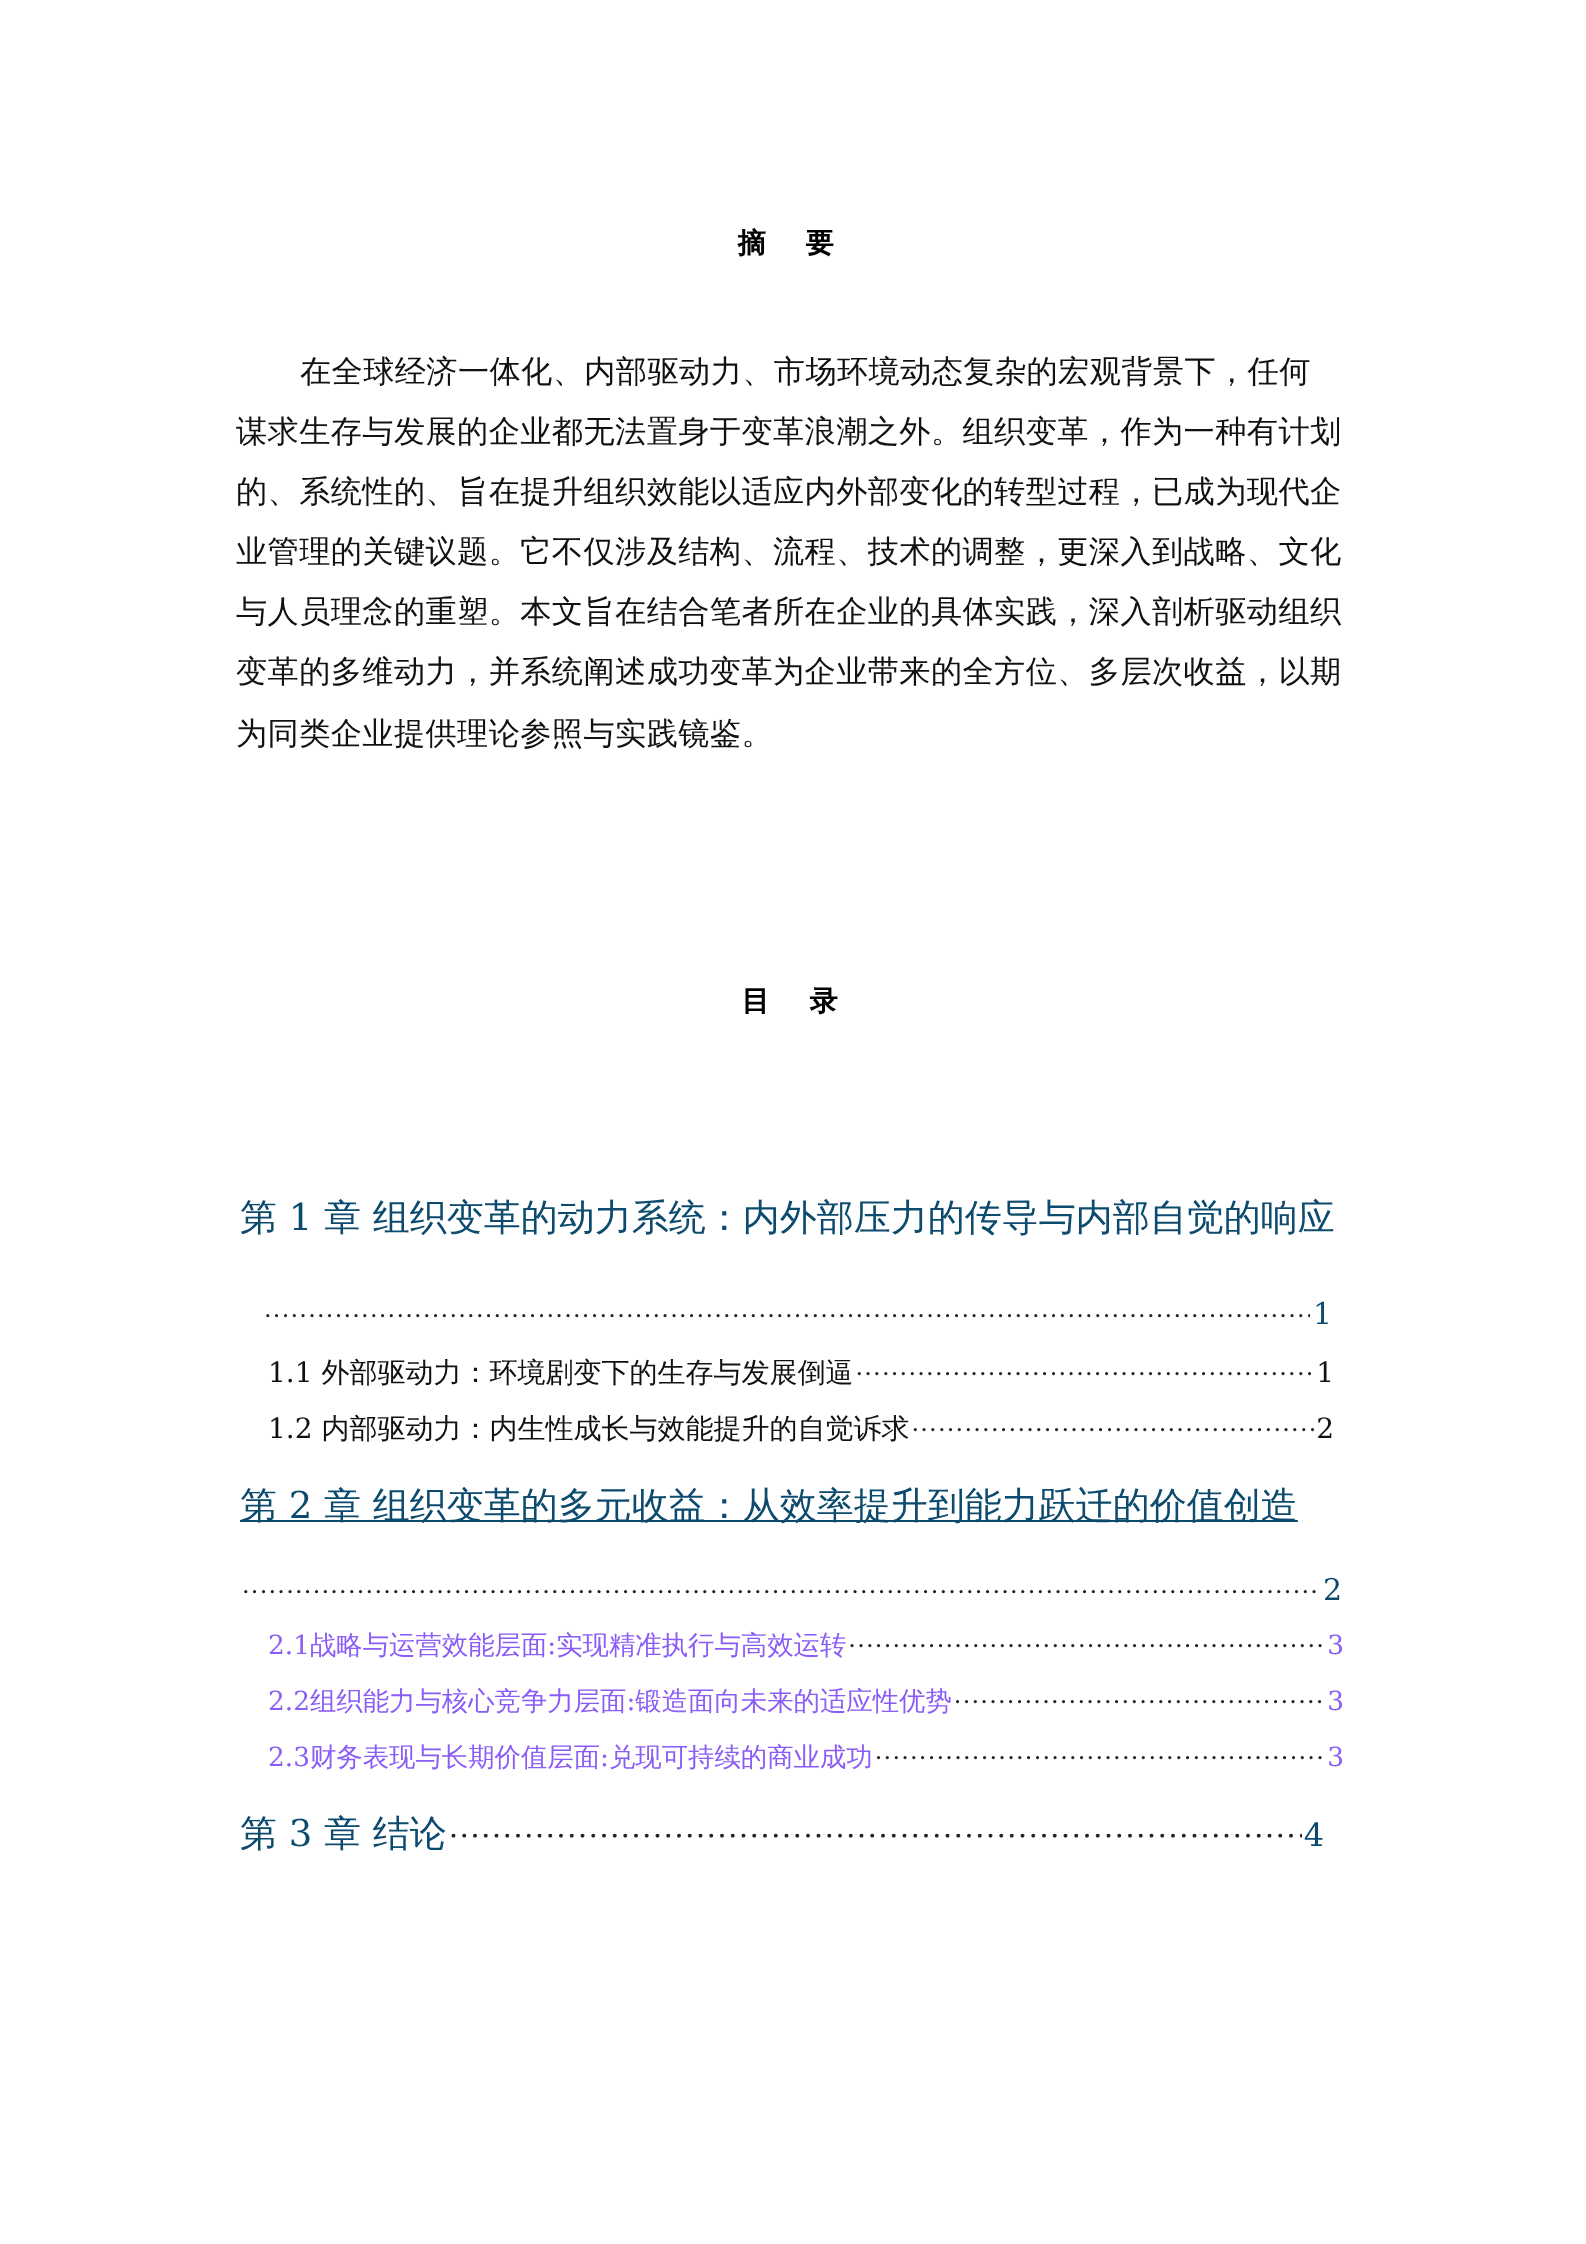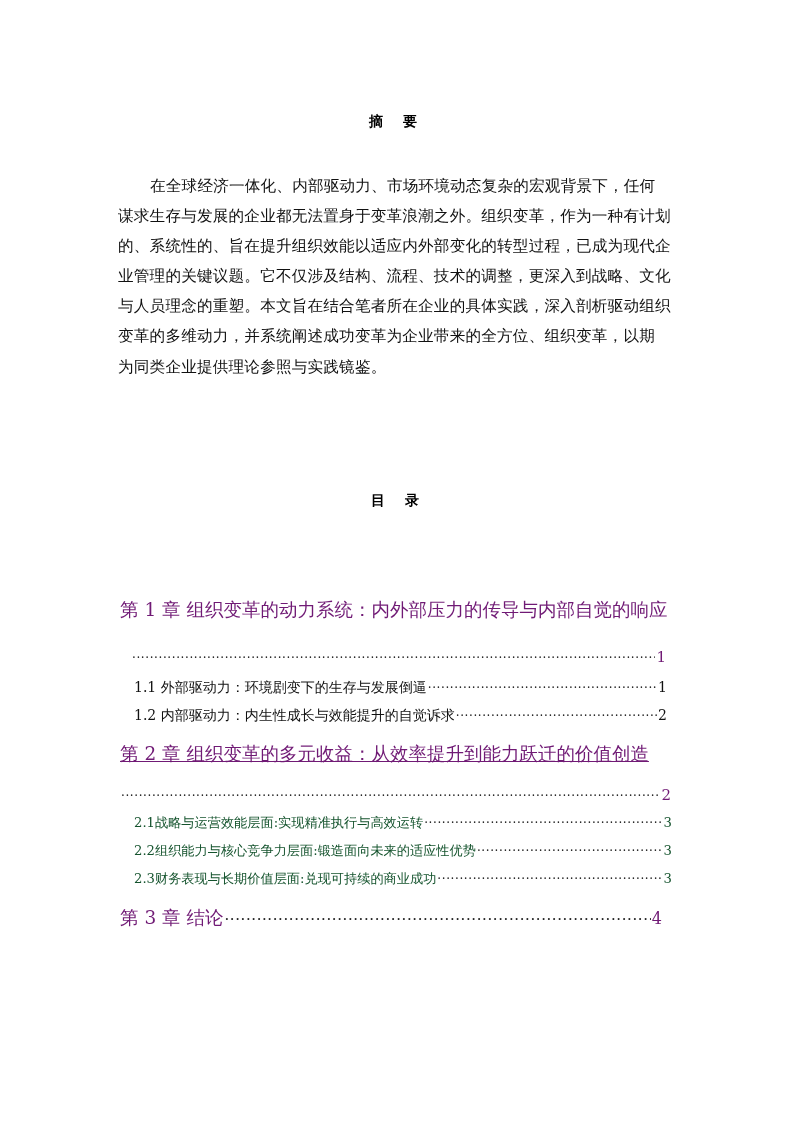--- a/index.html
+++ b/index.html
@@ -2,42 +2,42 @@
 <html><head>
   <meta charset="utf-8">
   <style>
     * { margin: 0; padding: 0; box-sizing: border-box; }
     html, body { width: 793px; height: 1122px; background: #ffffff; overflow: hidden; }
     body { position: relative; font-family: "DejaVu Serif", "Liberation Serif", serif; color: #000; }
     .abs { position: absolute; white-space: nowrap; }
     .title { font-family: "DejaVu Sans", "Liberation Sans", sans-serif; font-weight: bold; font-size: 14px; letter-spacing: 0; }
     .title span.sp { display: inline-block; width: 20px; }
     .para-line { font-size: 15.6px; line-height: 20px; color: #111; letter-spacing: 0.2px; }
-    .toc-ch { font-size: 18.5px; line-height: 24px; color: #701a75; }
+    .toc-ch { font-size: 18.5px; line-height: 24px; color: #0c4a6e; }
     .toc-sec { font-size: 14px; line-height: 18px; color: #111; }
-    .toc-sec2 { font-size: 13.2px; line-height: 18px; color: #14532d; }
+    .toc-sec2 { font-size: 13.2px; line-height: 18px; color: #8b5cf6; }
     .dots-row { display: flex; align-items: baseline; }
     .dots { flex: 1; overflow: hidden; white-space: nowrap; letter-spacing: 0.6px; font-size: 12px; color: #222; margin: 0 1px; }
     .dots::after { content: "··································································································································································································"; }
     .pg { font-family: "DejaVu Serif", "Liberation Serif", serif; }
   </style>
 </head>
 <body>
 
 <div class="abs title" style="left:369px; top:113px;">
   <span>摘</span><span class="sp"></span><span>要</span>
 </div>
 
 <div>
   <div class="abs para-line" style="left:150px; top:176px;">在全球经济一体化、内部驱动力、市场环境动态复杂的宏观背景下，任何</div>
   <div class="abs para-line" style="left:118px; top:206px;">谋求生存与发展的企业都无法置身于变革浪潮之外。组织变革，作为一种有计划</div>
   <div class="abs para-line" style="left:118px; top:236px;">的、系统性的、旨在提升组织效能以适应内外部变化的转型过程，已成为现代企</div>
   <div class="abs para-line" style="left:118px; top:266px;">业管理的关键议题。它不仅涉及结构、流程、技术的调整，更深入到战略、文化</div>
   <div class="abs para-line" style="left:118px; top:296px;">与人员理念的重塑。本文旨在结合笔者所在企业的具体实践，深入剖析驱动组织</div>
-  <div class="abs para-line" style="left:118px; top:326px;">变革的多维动力，并系统阐述成功变革为企业带来的全方位、组织变革，以期</div>
+  <div class="abs para-line" style="left:118px; top:326px;">变革的多维动力，并系统阐述成功变革为企业带来的全方位、多层次收益，以期</div>
   <div class="abs para-line" style="left:118px; top:357px;">为同类企业提供理论参照与实践镜鉴。</div>
 </div>
 
 <div class="abs title" style="left:371px; top:492px;">
   <span>目</span><span class="sp"></span><span>录</span>
 </div>
 
 <div class="abs toc-ch" style="left:120px; top:598px;">
   <span>第 1 章  组织变革的动力系统：内外部压力的传导与内部自觉的响应</span>
 </div>

